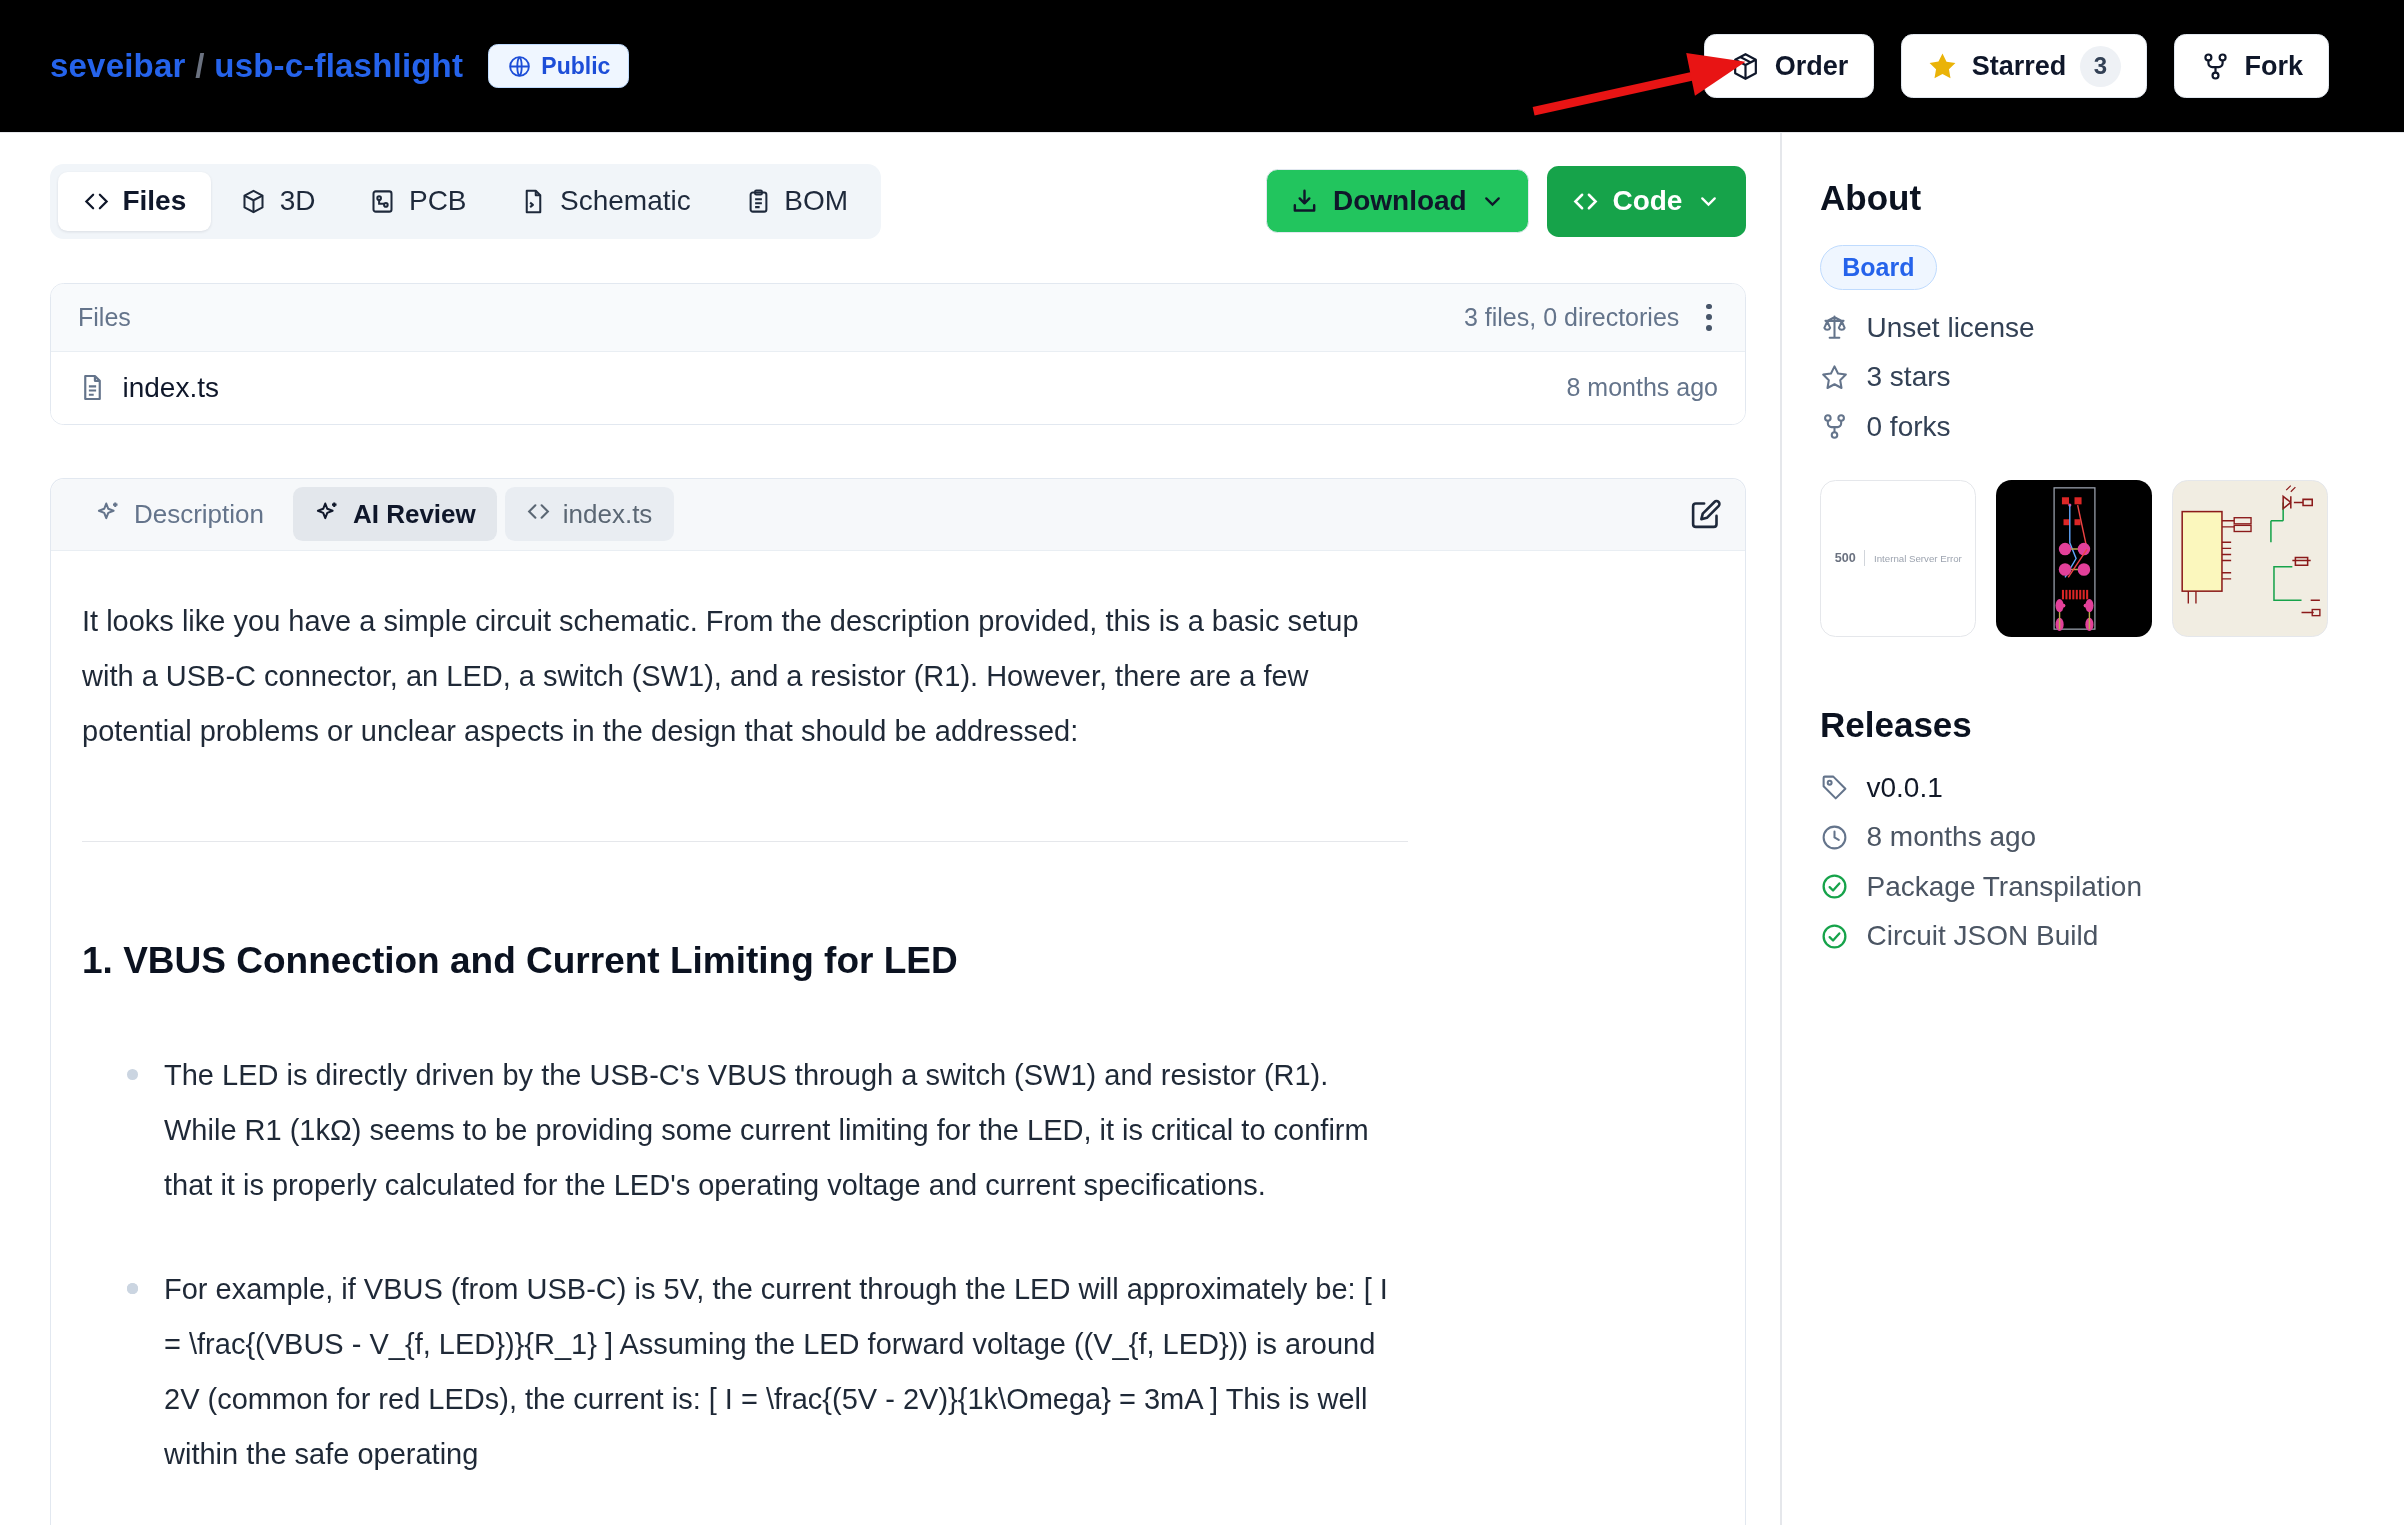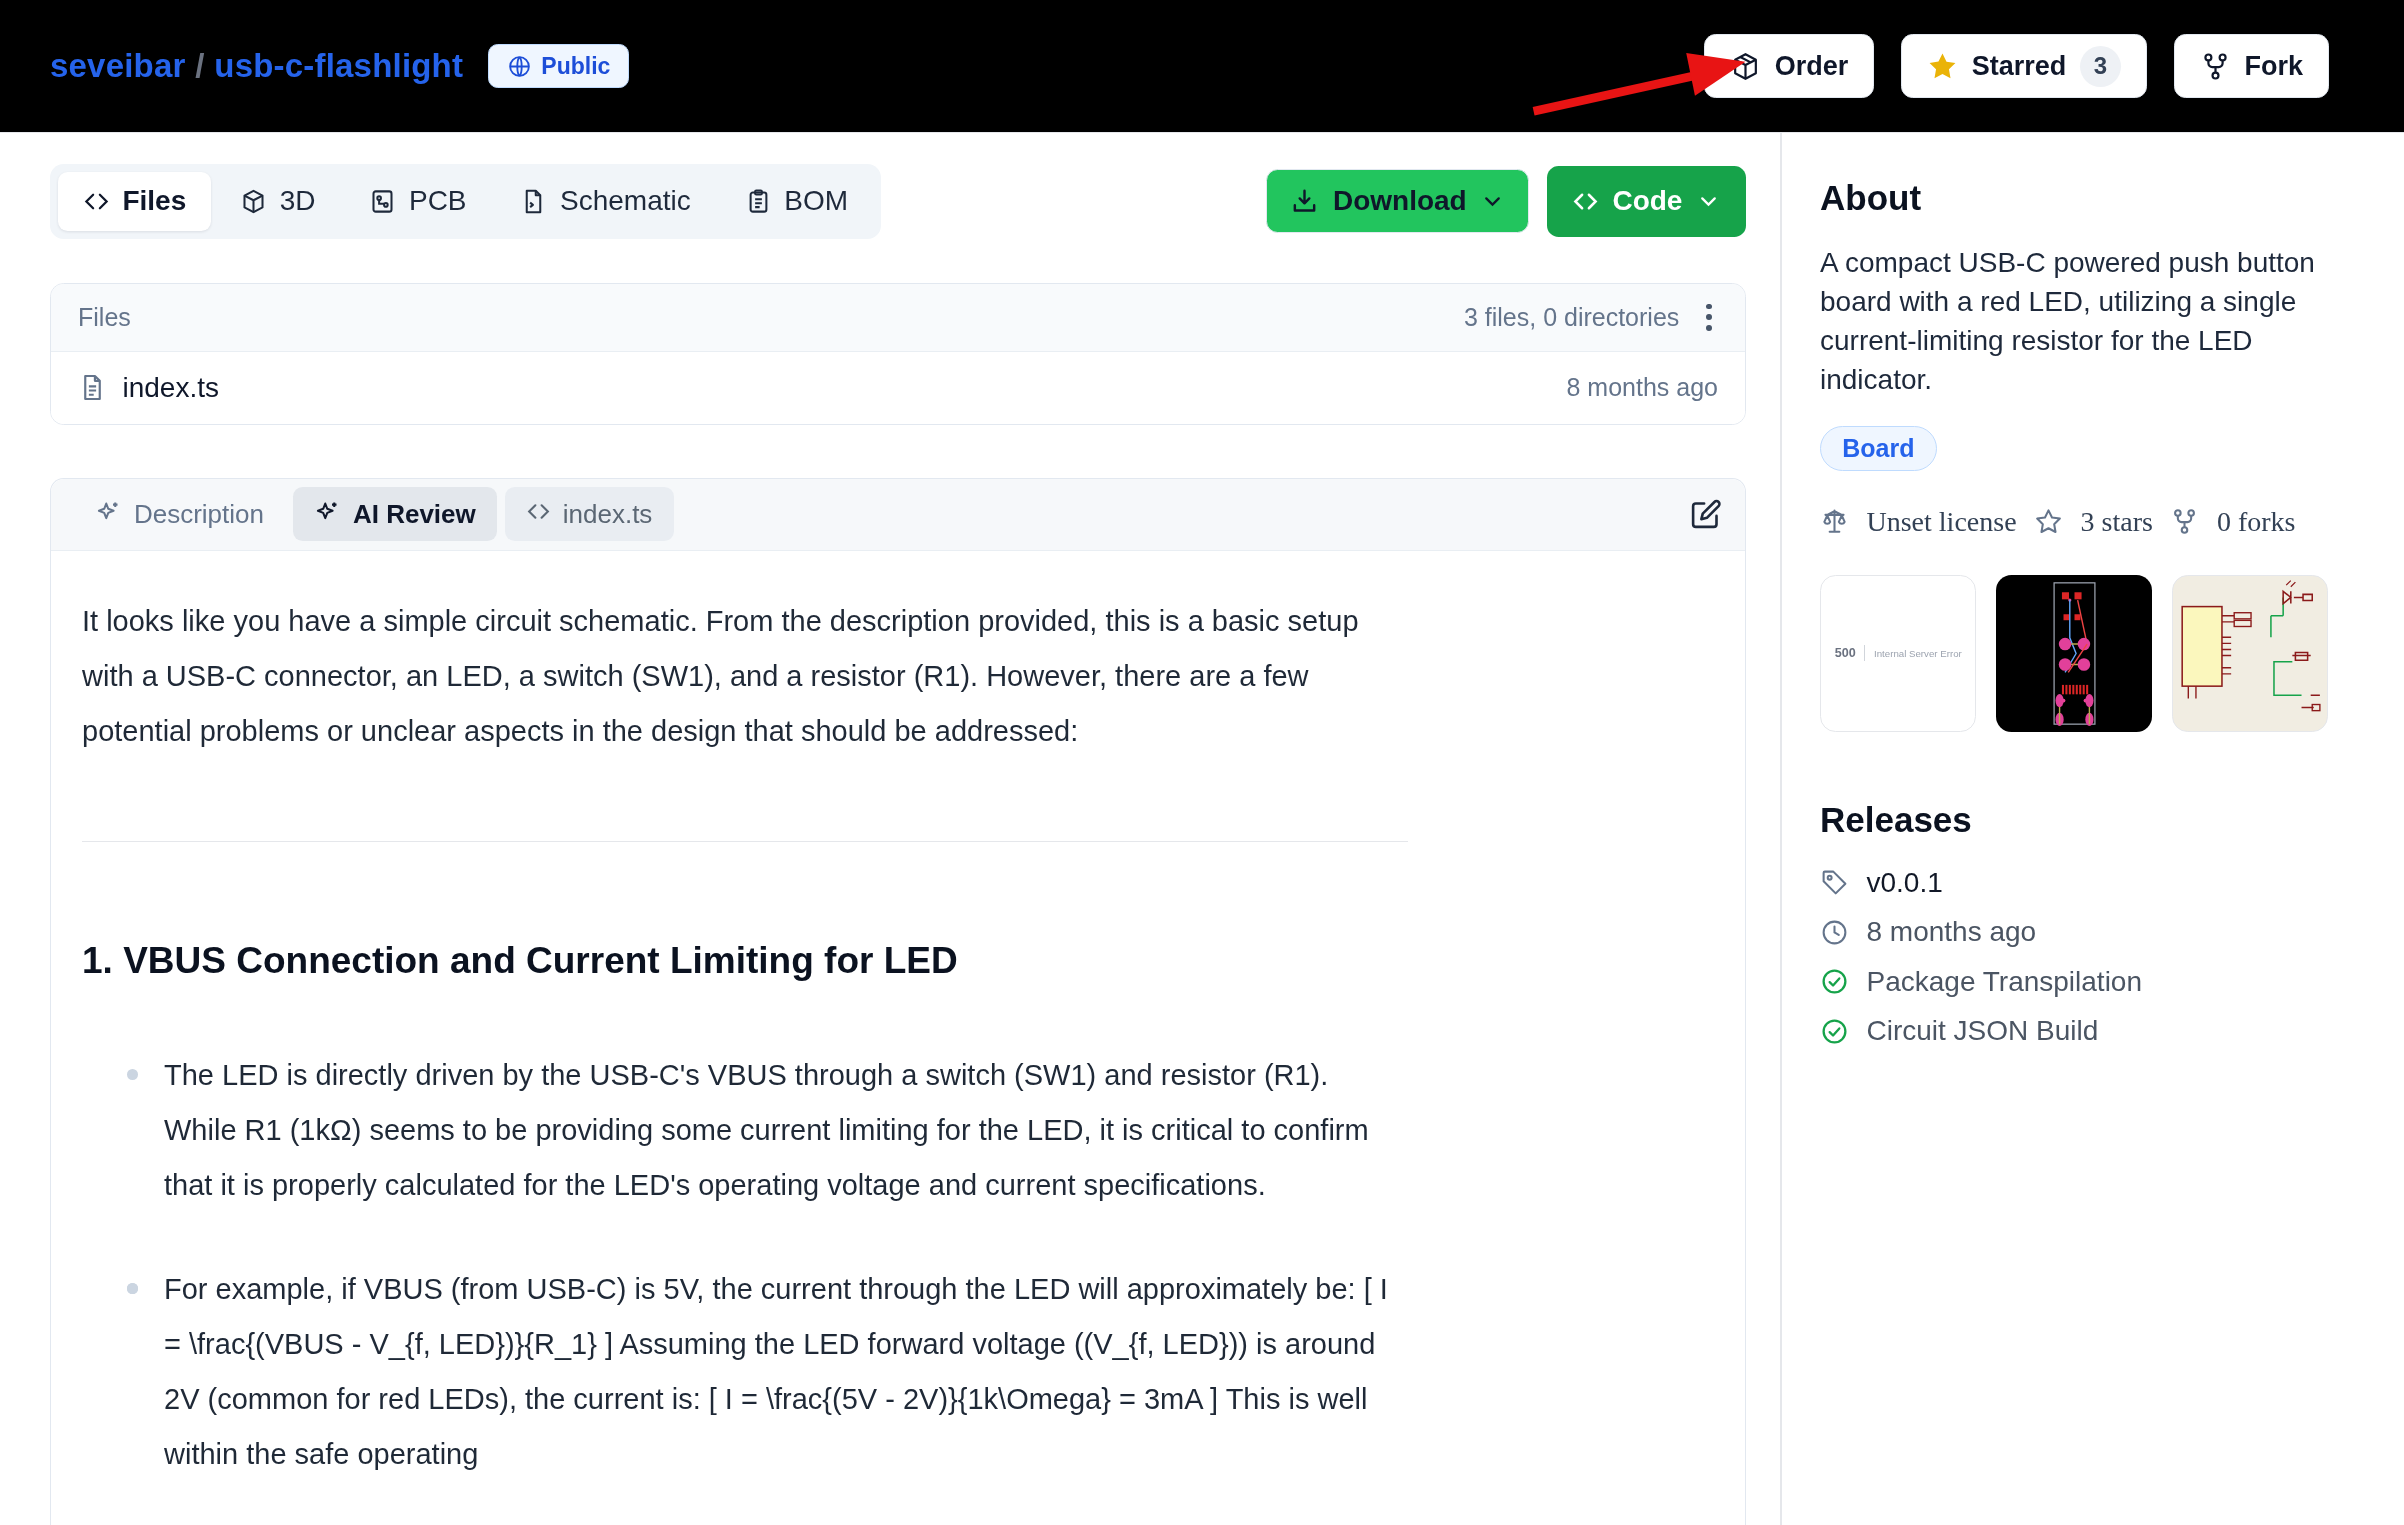--- a/index.html
+++ b/index.html
@@ -75,21 +75,21 @@
   .prose li { position:relative;margin-left:24px; }
   .prose li::before { content:""; position:absolute; left:-37px; top:21.3px; width:10.7px; height:10.7px;
                       border-radius:50%; background:#cbd5e1; }
   .prose ul ul { padding-left:60px; margin-top:49px; }
 
   
   .sb-h2 { font-size:35px; font-weight:700; color:#0b1220; }
   .about-text { margin-top:25px; font-size:28px; line-height:39px; color:#1e293b; width:497px; }
   .tag-board { display:inline-flex; margin-top:27px; border:1.9px solid #bfdbfe; background:#eff6ff;
                color:#2563eb; border-radius:969px; padding:6.8px 21.3px; font-size:25px; font-weight:700; cursor:pointer; }
-  .meta-list { margin-top:35px; display:flex; flex-direction:row; gap:17.5px;font-family:Liberation Serif, serif; }
+  .meta-list { margin-top:22px; display:flex; flex-direction:column; gap:17.5px; }
   .meta-row { display:flex; align-items:center; gap:17.5px; font-size:28px; color:#334155; }
   .meta-row .ic { color:#64748b; display:flex; }
   .thumbs { margin-top:37px; display:flex; gap:19.4px; }
   .thumb { width:157px; height:157px; border-radius:15.5px; overflow:hidden; cursor:pointer; position:relative; }
   .thumb.light { border:1.9px solid #e5e7eb; background:#fff; }
   .thumb.dark { background:#000; }
   .thumb.schem { border:1.9px solid #e5e7eb; background:#f1ede2; }
   .err-center { position:absolute; inset:0; display:flex; align-items:center; justify-content:center; gap:8.7px; }
   .err-code { font-size:12.6px; color:#6b7280; font-weight:600; }
   .err-sep { width:1px; height:15.5px; background:#d1d5db; }
@@ -319,21 +319,20 @@
             <li style="margin-left:-60px;">For example, if VBUS (from USB-C) is 5V, the current through the LED will approximately be: [ I = \frac{(VBUS - V_{f, LED})}{R_1} ] Assuming the LED forward voltage ((V_{f, LED})) is around 2V (common for red LEDs), the current is: [ I = \frac{(5V - 2V)}{1k\Omega} = 3mA ] This is well within the safe operating</li>
           </ul>
         </li>
       </ul>
     </div>
   </div>
 </div>
 
 <div class="sidebar">
   <div class="sb-h2">About</div>
-  <p class="about-text">A compact USB-C powered push button board with a red LED, utilizing a single current-limiting resistor for the LED indicator.</p>
   <span class="tag-board">Board</span>
 
   <div class="meta-list">
     <div class="meta-row">
       <span class="ic">
         <svg width="29" height="29" viewBox="0 0 24 24" fill="none" stroke="#64748b" stroke-width="1.7" stroke-linecap="round" stroke-linejoin="round">
             <path d="M12 3v17M8 20.5h8M4.5 6.5h15M12 3.5l-6 3M12 3.5l6 3"></path>
             <path d="M6 7l-2.4 5.3a2.6 2.6 0 0 0 4.8 0L6 7zM18 7l-2.4 5.3a2.6 2.6 0 0 0 4.8 0L18 7z"></path>
           </svg>
       </span>

